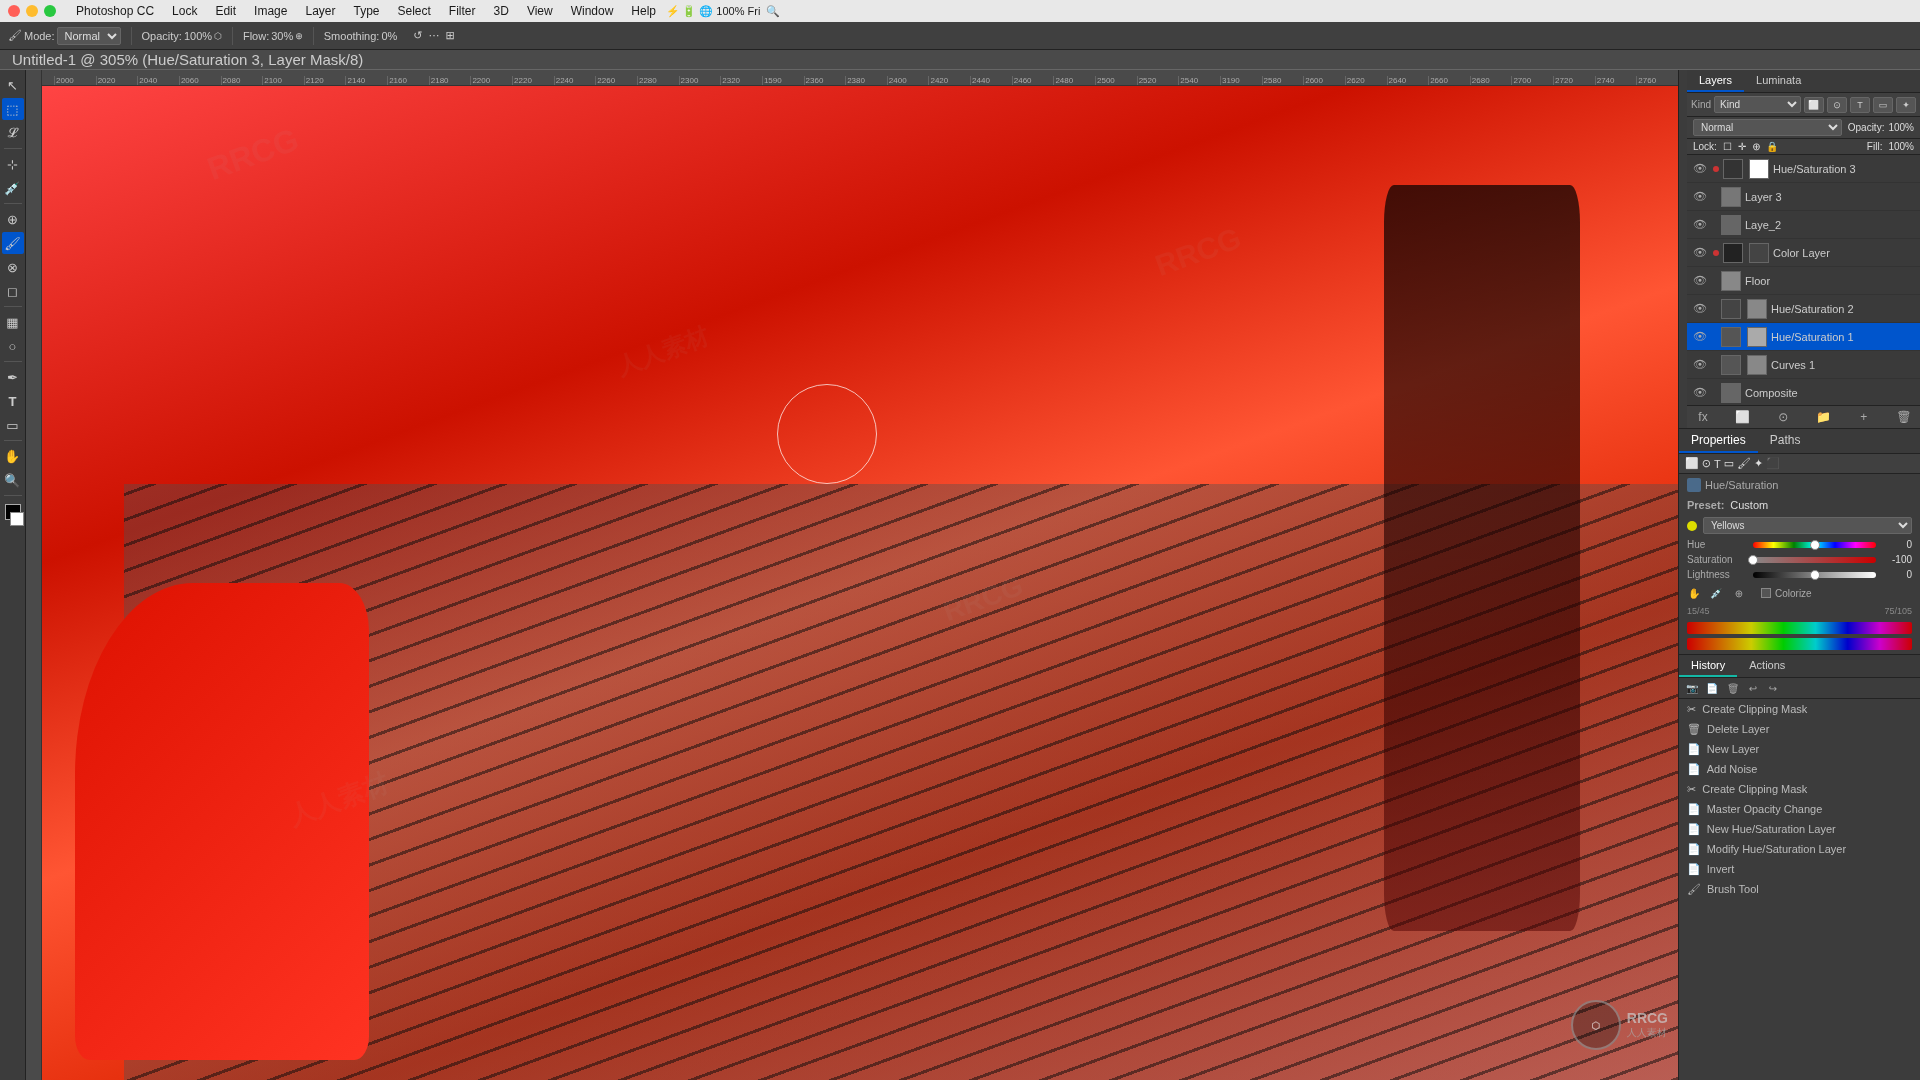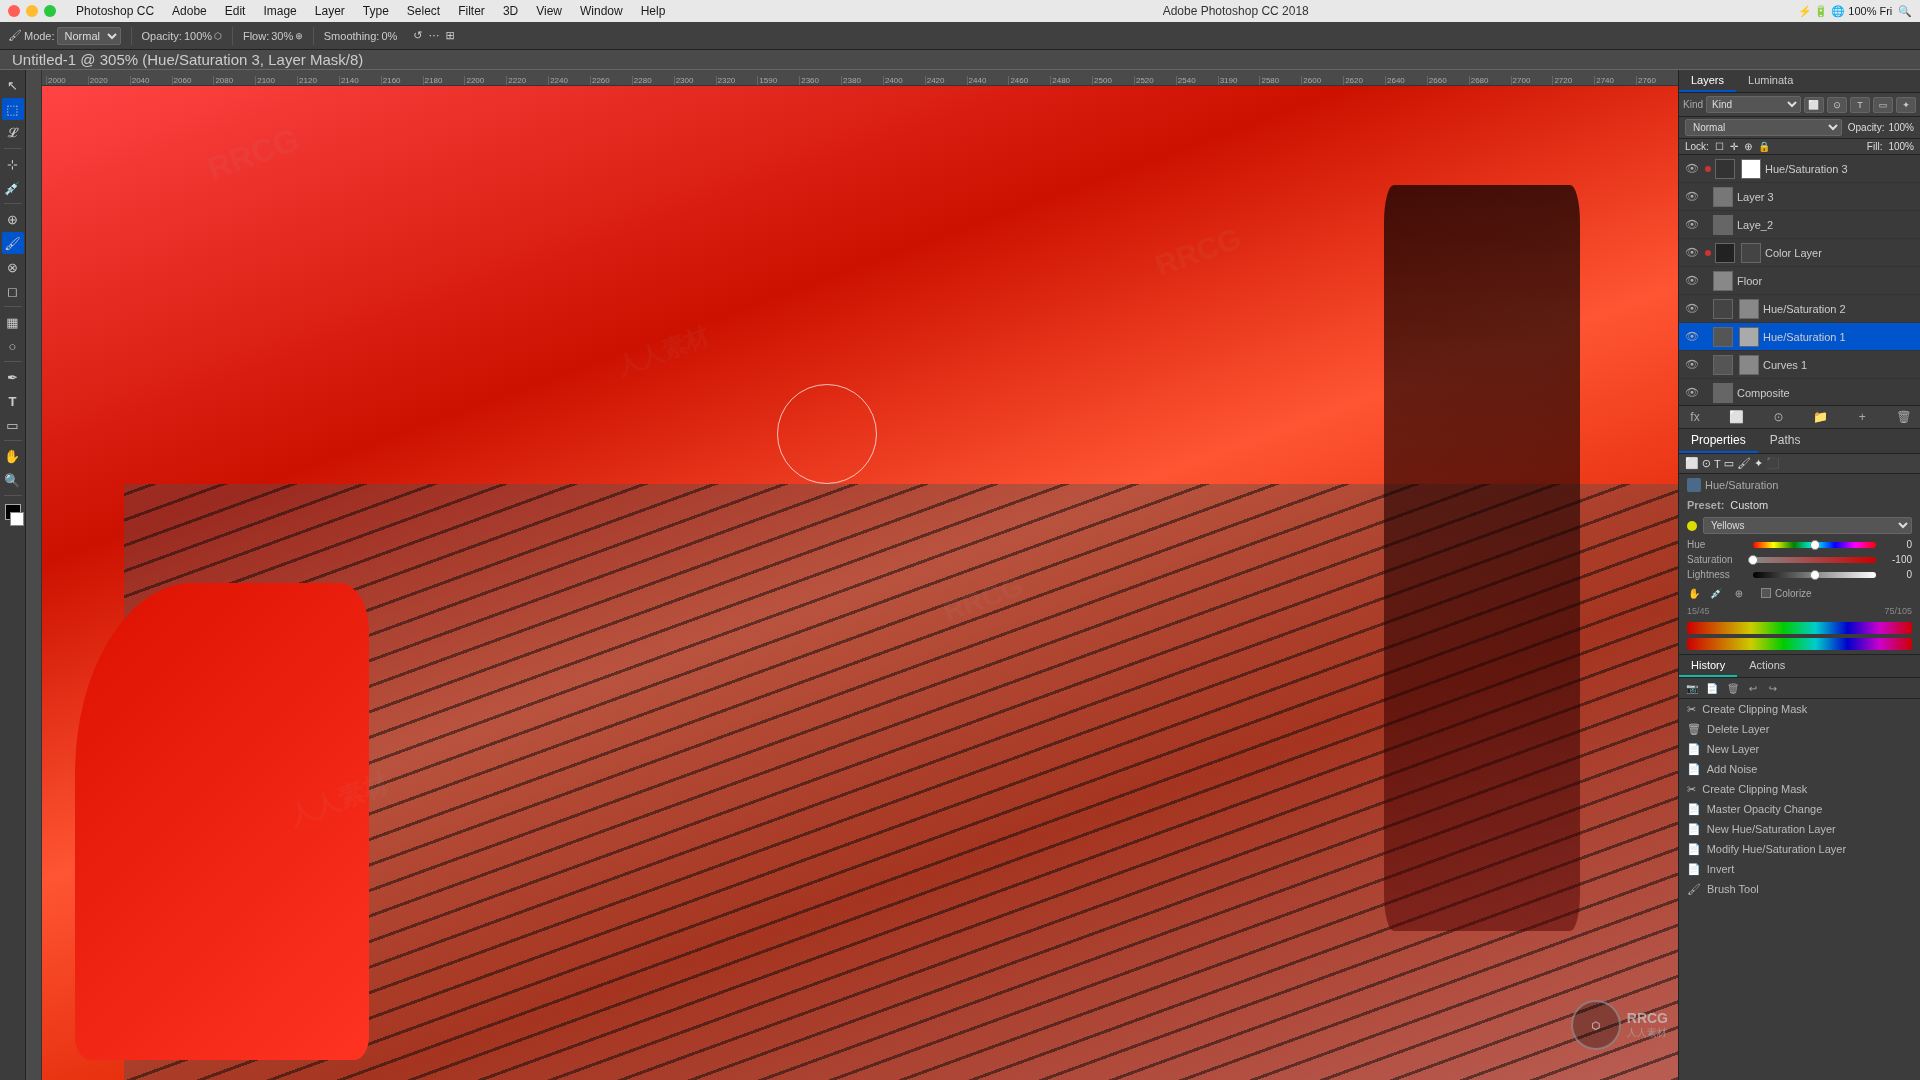--- a/index.html
+++ b/index.html
@@ -159,32 +159,31 @@
 </head>
 <body>
 
 <div id="menubar">
   <div class="mac-icons">
     <div class="mac-btn mac-close"></div>
     <div class="mac-btn mac-min"></div>
     <div class="mac-btn mac-max"></div>
   </div>
   <div class="menu-item">Photoshop CC</div>
-  <div class="menu-item">Adobe</div>
+  <div class="menu-item">Lock</div>
   <div class="menu-item">Edit</div>
   <div class="menu-item">Image</div>
   <div class="menu-item">Layer</div>
   <div class="menu-item">Type</div>
   <div class="menu-item">Select</div>
   <div class="menu-item">Filter</div>
   <div class="menu-item">3D</div>
   <div class="menu-item">View</div>
   <div class="menu-item">Window</div>
   <div class="menu-item">Help</div>
-  <div class="menu-center">Adobe Photoshop CC 2018</div>
   <div class="menu-right">
     <span>⚡ 🔋 🌐 100% Fri</span>
     <span>🔍</span>
   </div>
 </div>
 
 <div id="toolbar">
   <div class="toolbar-item">
     <span>🖌</span>
     <span>Mode:</span>
@@ -247,21 +246,21 @@
     <div class="tool-sep"></div>
 
     <div class="color-boxes" style="position:relative;width:22px;height:30px;">
       <div class="fg-box"></div>
       <div class="bg-box" style="position:absolute;top:8px;left:8px;width:14px;height:14px;background:#fff;border:1px solid #888;"></div>
     </div>
   </div>
 
   <div id="canvas-area">
 
-    <div class="ruler-h" style="padding-left:16px;">
+    <div class="ruler-h" style="padding-left:24px;">
       <div class="ruler-marks">
         <div class="ruler-mark">2000</div>
         <div class="ruler-mark">2020</div>
         <div class="ruler-mark">2040</div>
         <div class="ruler-mark">2060</div>
         <div class="ruler-mark">2080</div>
         <div class="ruler-mark">2100</div>
         <div class="ruler-mark">2120</div>
         <div class="ruler-mark">2140</div>
         <div class="ruler-mark">2160</div>
@@ -327,21 +326,21 @@
             <span style="font-size:10px;color:#aaa;">人人素材</span>
           </div>
         </div>
       </div>
     </div>
 
   </div>
 
   <div id="right-panel">
 
-    <div style="display:flex;flex-direction:column;flex:0 0 auto;">
+    <div style="display:flex;flex-direction:column;flex:0 0 auto;padding-left:8px;">
 
       <div class="panel-tabs">
         <div class="panel-tab active">Layers</div>
         <div class="panel-tab">Luminata</div>
       </div>
 
       <div class="panel-toolbar">
         <span style="font-size:10px;color:#aaa;">Kind</span>
         <select class="kind-select">
           <option>Kind</option>

